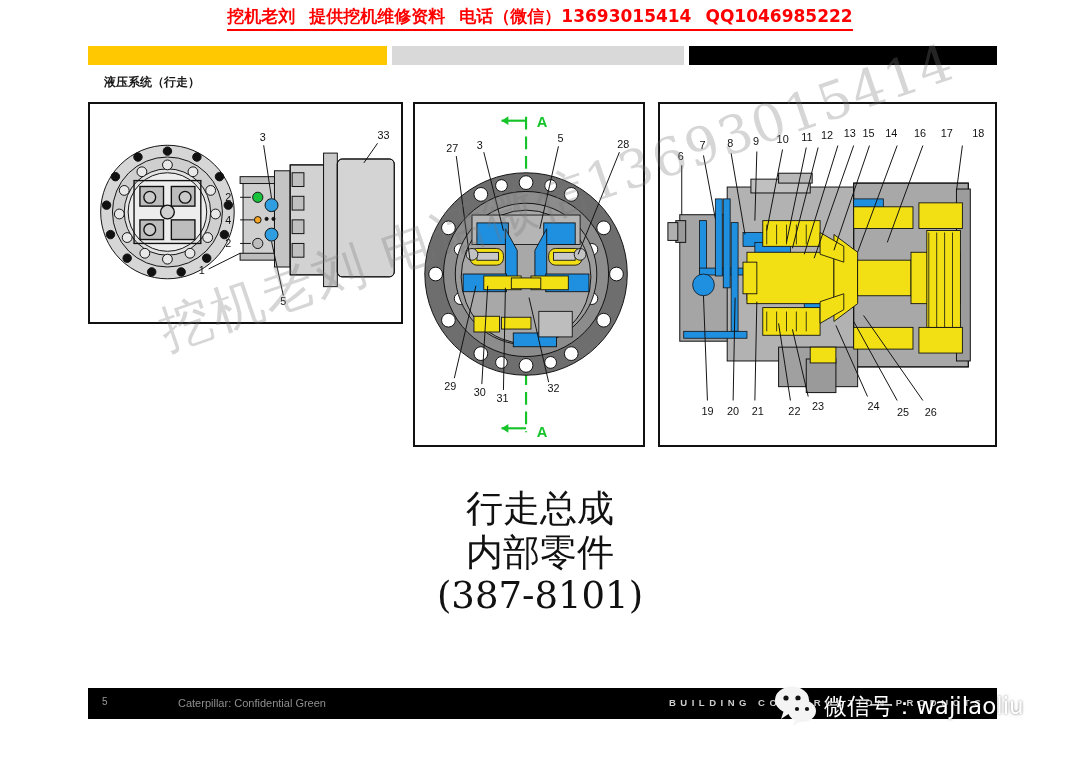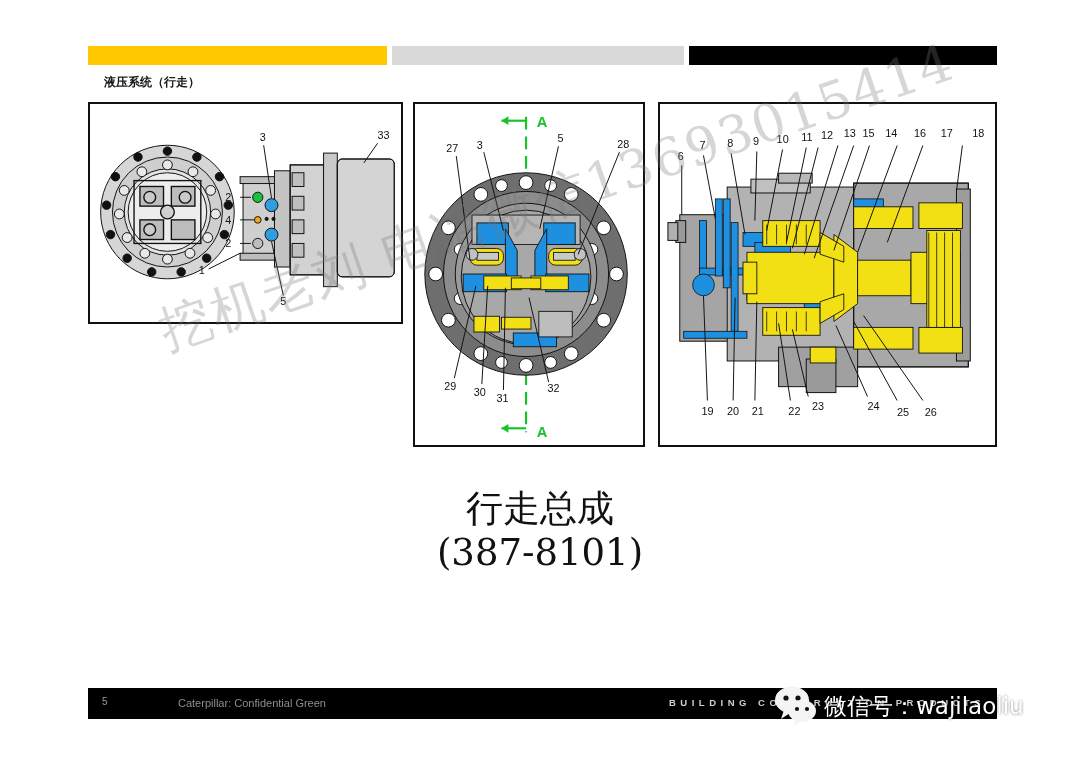--- a/index.html
+++ b/index.html
@@ -76,20 +76,25 @@
   .wechat-txt{
     font-family:"DejaVu Sans",sans-serif;font-size:23px;color:#ffffff;white-space:nowrap;
     text-shadow:0 0 3px rgba(0,0,0,.55);
   }
 </style>
 </head>
 <body>
 
 <div class="page">
 
+  <div class="promo">
+    <div class="promo-text">
+      <span>挖机老刘</span><span>提供挖机维修资料</span><span>电话（微信）13693015414</span><span>QQ1046985222</span>
+    </div>
+  </div>
 
   <div class="bars">
     <div class="bar-y" style="background:#FFC800"></div>
     <div class="bar-g" style="background:#D9D9D9"></div>
     <div class="bar-k" style="background:#000000"></div>
   </div>
 
   <div class="slide-sub">液压系统（行走）</div>
 
   <div class="panel" id="panel-1">
@@ -385,20 +390,21 @@
         <text class="cal" x="160" y="310" text-anchor="middle">23</text>
         <text class="cal" x="216" y="310" text-anchor="middle">24</text>
         <text class="cal" x="246" y="316" text-anchor="middle">25</text>
         <text class="cal" x="274" y="316" text-anchor="middle">26</text>
       </g>
     </svg>
   </div>
 
   <div class="caption">
     <div>行走总成</div>
+    <div>内部零件</div>
     <div>(387-8101)</div>
   </div>
 
   <div class="wm">挖机老刘  电话微信13693015414</div>
 
   <div class="footer">
     <div class="f-page">5</div>
     <div class="f-conf">Caterpillar: Confidential Green</div>
     <div class="f-bcp">BUILDING CONSTRUCTION PRODUCTS</div>
   </div>

